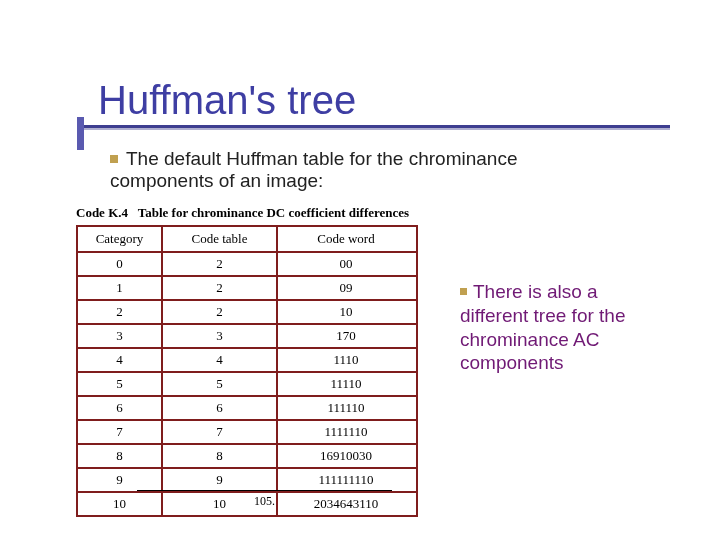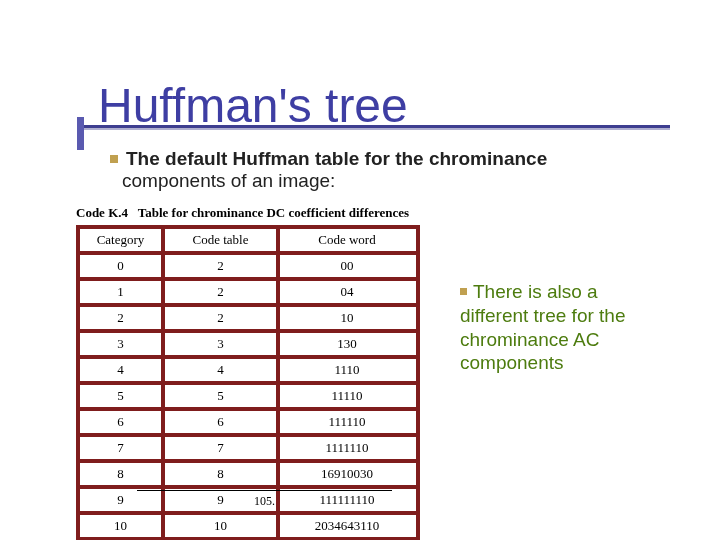--- a/index.html
+++ b/index.html
@@ -10,21 +10,21 @@
     font-family: Arial, Helvetica, sans-serif;
     position: relative;
     overflow: hidden;
   }
   .title-area {
     position: absolute;
     top: 78px;
     left: 98px;
   }
   .title {
-    font-size: 48px;
+    font-size: 40px;
     color: #3e3ea3;
     font-weight: normal;
     font-family: Verdana, Arial, sans-serif;
   }
   .vert-bar {
     position: absolute;
     top: 117px;
     left: 77px;
     width: 7px;
     height: 33px;
@@ -57,47 +57,46 @@
     width: 8px;
     height: 8px;
     background: #c0a050;
     margin-right: 8px;
     vertical-align: 2px;
   }
   .bullet-block .text {
     display: inline;
     font-size: 19px;
     color: #222;
-    font-weight: bold;
   }
   .bullet-block .text-cont {
     display: block;
     font-size: 19px;
     color: #222;
-    margin-left: 12px;
+    margin-left: 0;
   }
   .table-caption {
     position: absolute;
     top: 205px;
     left: 76px;
     font-family: "Times New Roman", serif;
     font-size: 13px;
     white-space: nowrap;
   }
   .tc-bold { font-weight: bold; }
   .data-table {
     position: absolute;
     top: 225px;
     left: 76px;
     border-collapse: collapse;
     font-family: "Times New Roman", serif;
     font-size: 13px;
   }
   .data-table th, .data-table td {
-    border: 4px solid #7f1d1d;
+    border: 2px solid #7f1d1d;
     padding: 2px 4px;
     text-align: center;
     font-weight: normal;
     margin-left: 28px;
   }
   .data-table th { height: 26px; }
   .data-table .col-cat { width: 85px; }
   .data-table .col-len { width: 115px; }
   .data-table .col-word { width: 140px; text-align: left; padding-left: 2px; }
   .data-table td.col-word { text-align: center; }
@@ -125,21 +124,21 @@
   .side-bullet .sq {
     display: inline-block;
     width: 7px;
     height: 7px;
     background: #c0a050;
     margin-right: 6px;
     vertical-align: 3px;
   }
   .side-bullet .t {
     font-size: 19px;
-    color: #4d7c0f;
+    color: #701a75;
     line-height: 1.25;
   }
 </style>
 </head>
 <body>
 
 <div class="title-area">
   <h1 class="title">Huffman's tree</h1>
 </div>
 <div class="vert-bar"></div>
@@ -166,31 +165,31 @@
   </thead>
   <tbody id="tbody">
       <tr>
         <td class="col-cat">0</td>
         <td class="col-len">2</td>
         <td class="col-word">00</td>
       </tr>
       <tr>
         <td class="col-cat">1</td>
         <td class="col-len">2</td>
-        <td class="col-word">04</td>
+        <td class="col-word">09</td>
       </tr>
       <tr>
         <td class="col-cat">2</td>
         <td class="col-len">2</td>
         <td class="col-word">10</td>
       </tr>
       <tr>
         <td class="col-cat">3</td>
         <td class="col-len">3</td>
-        <td class="col-word">130</td>
+        <td class="col-word">170</td>
       </tr>
       <tr>
         <td class="col-cat">4</td>
         <td class="col-len">4</td>
         <td class="col-word">1110</td>
       </tr>
       <tr>
         <td class="col-cat">5</td>
         <td class="col-len">5</td>
         <td class="col-word">11110</td>

